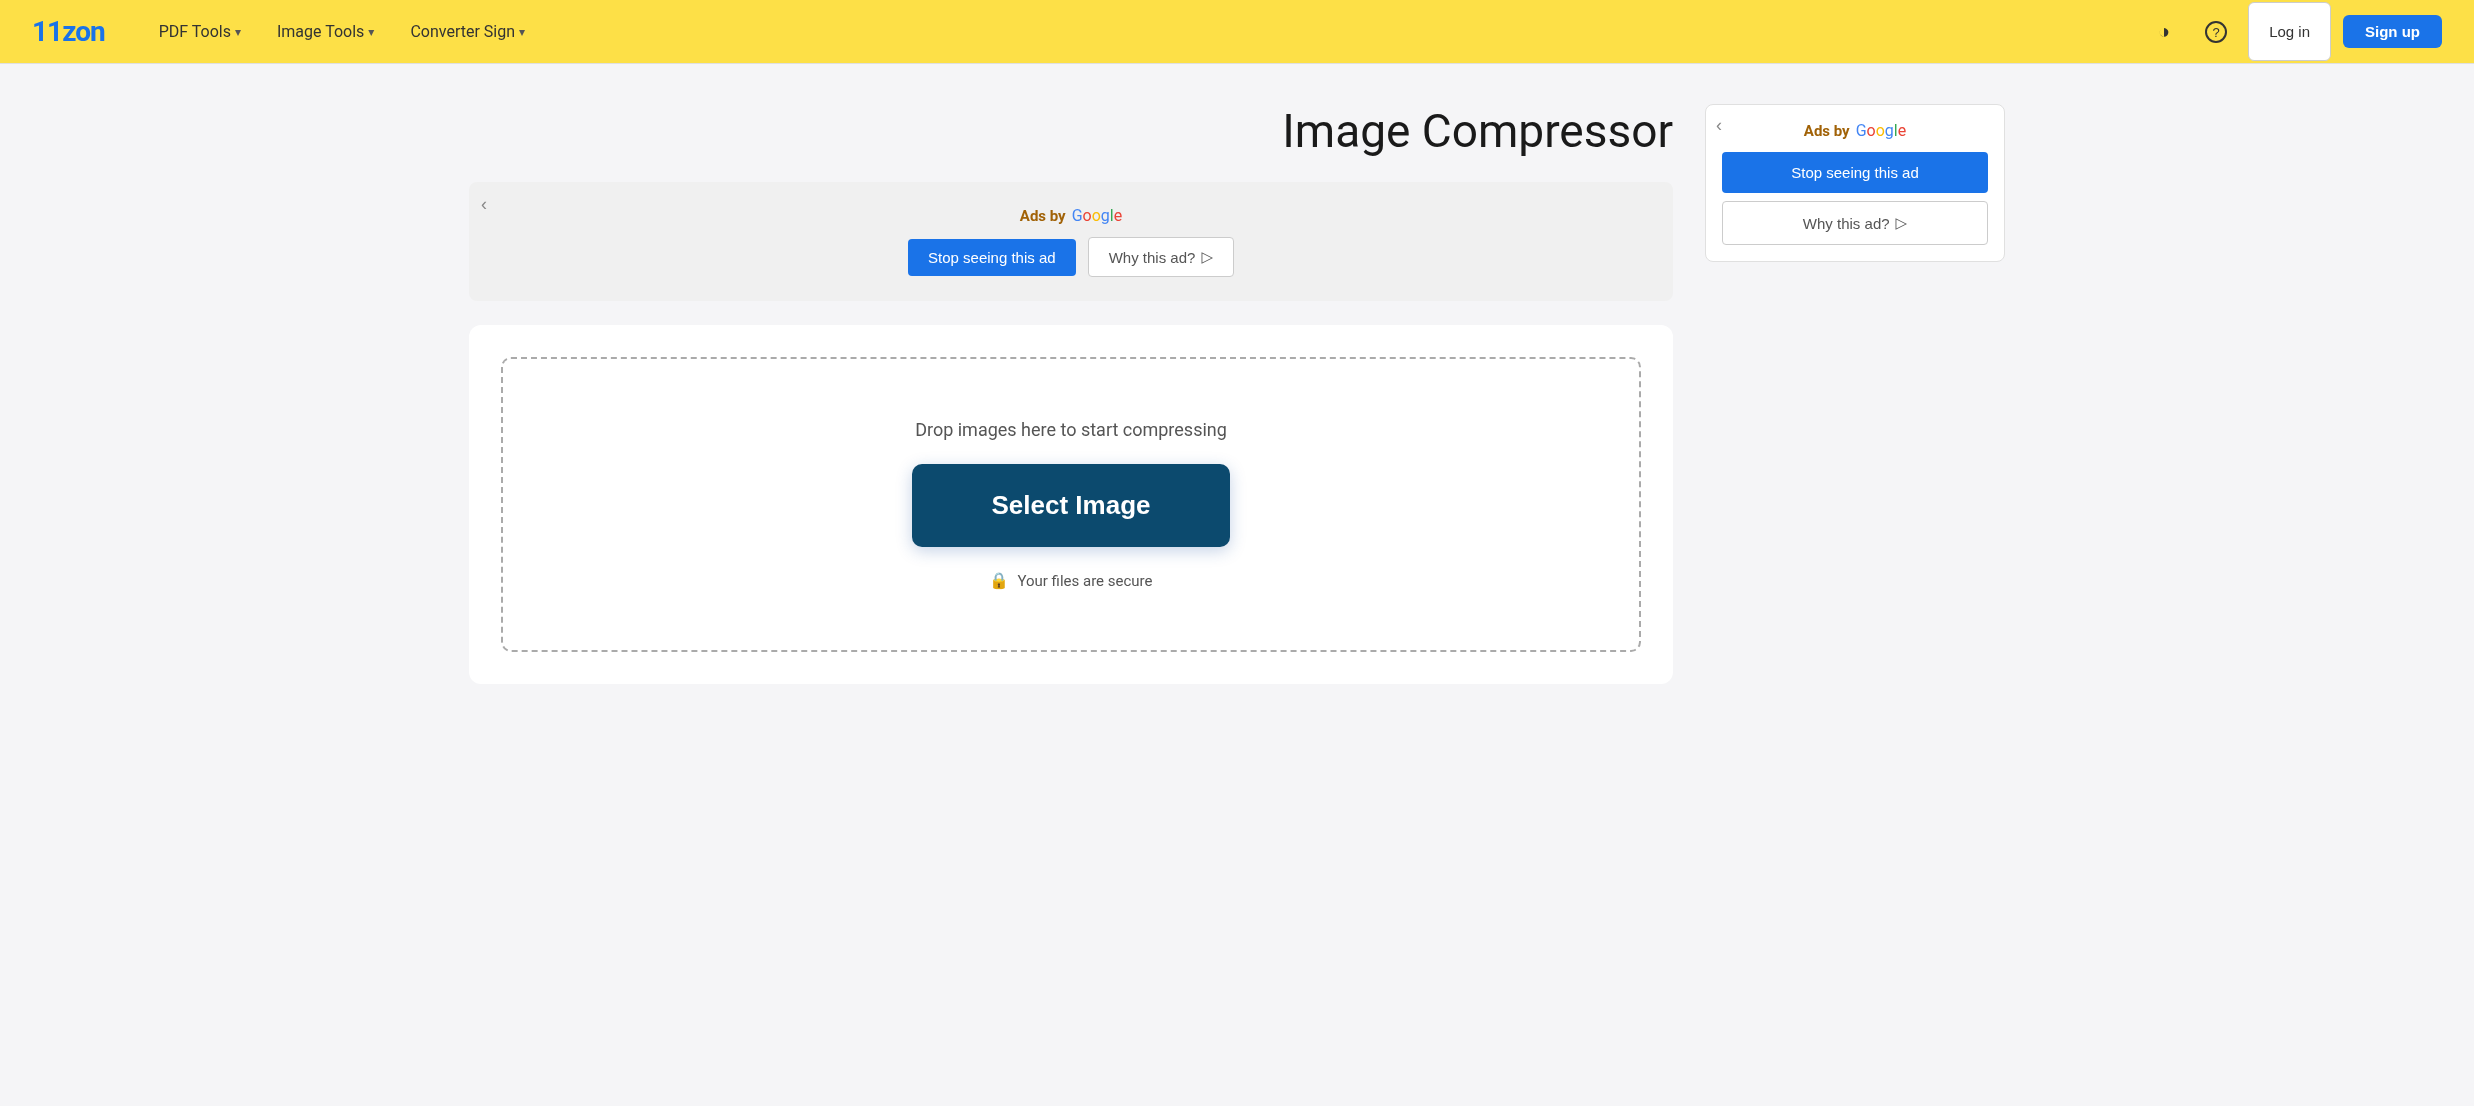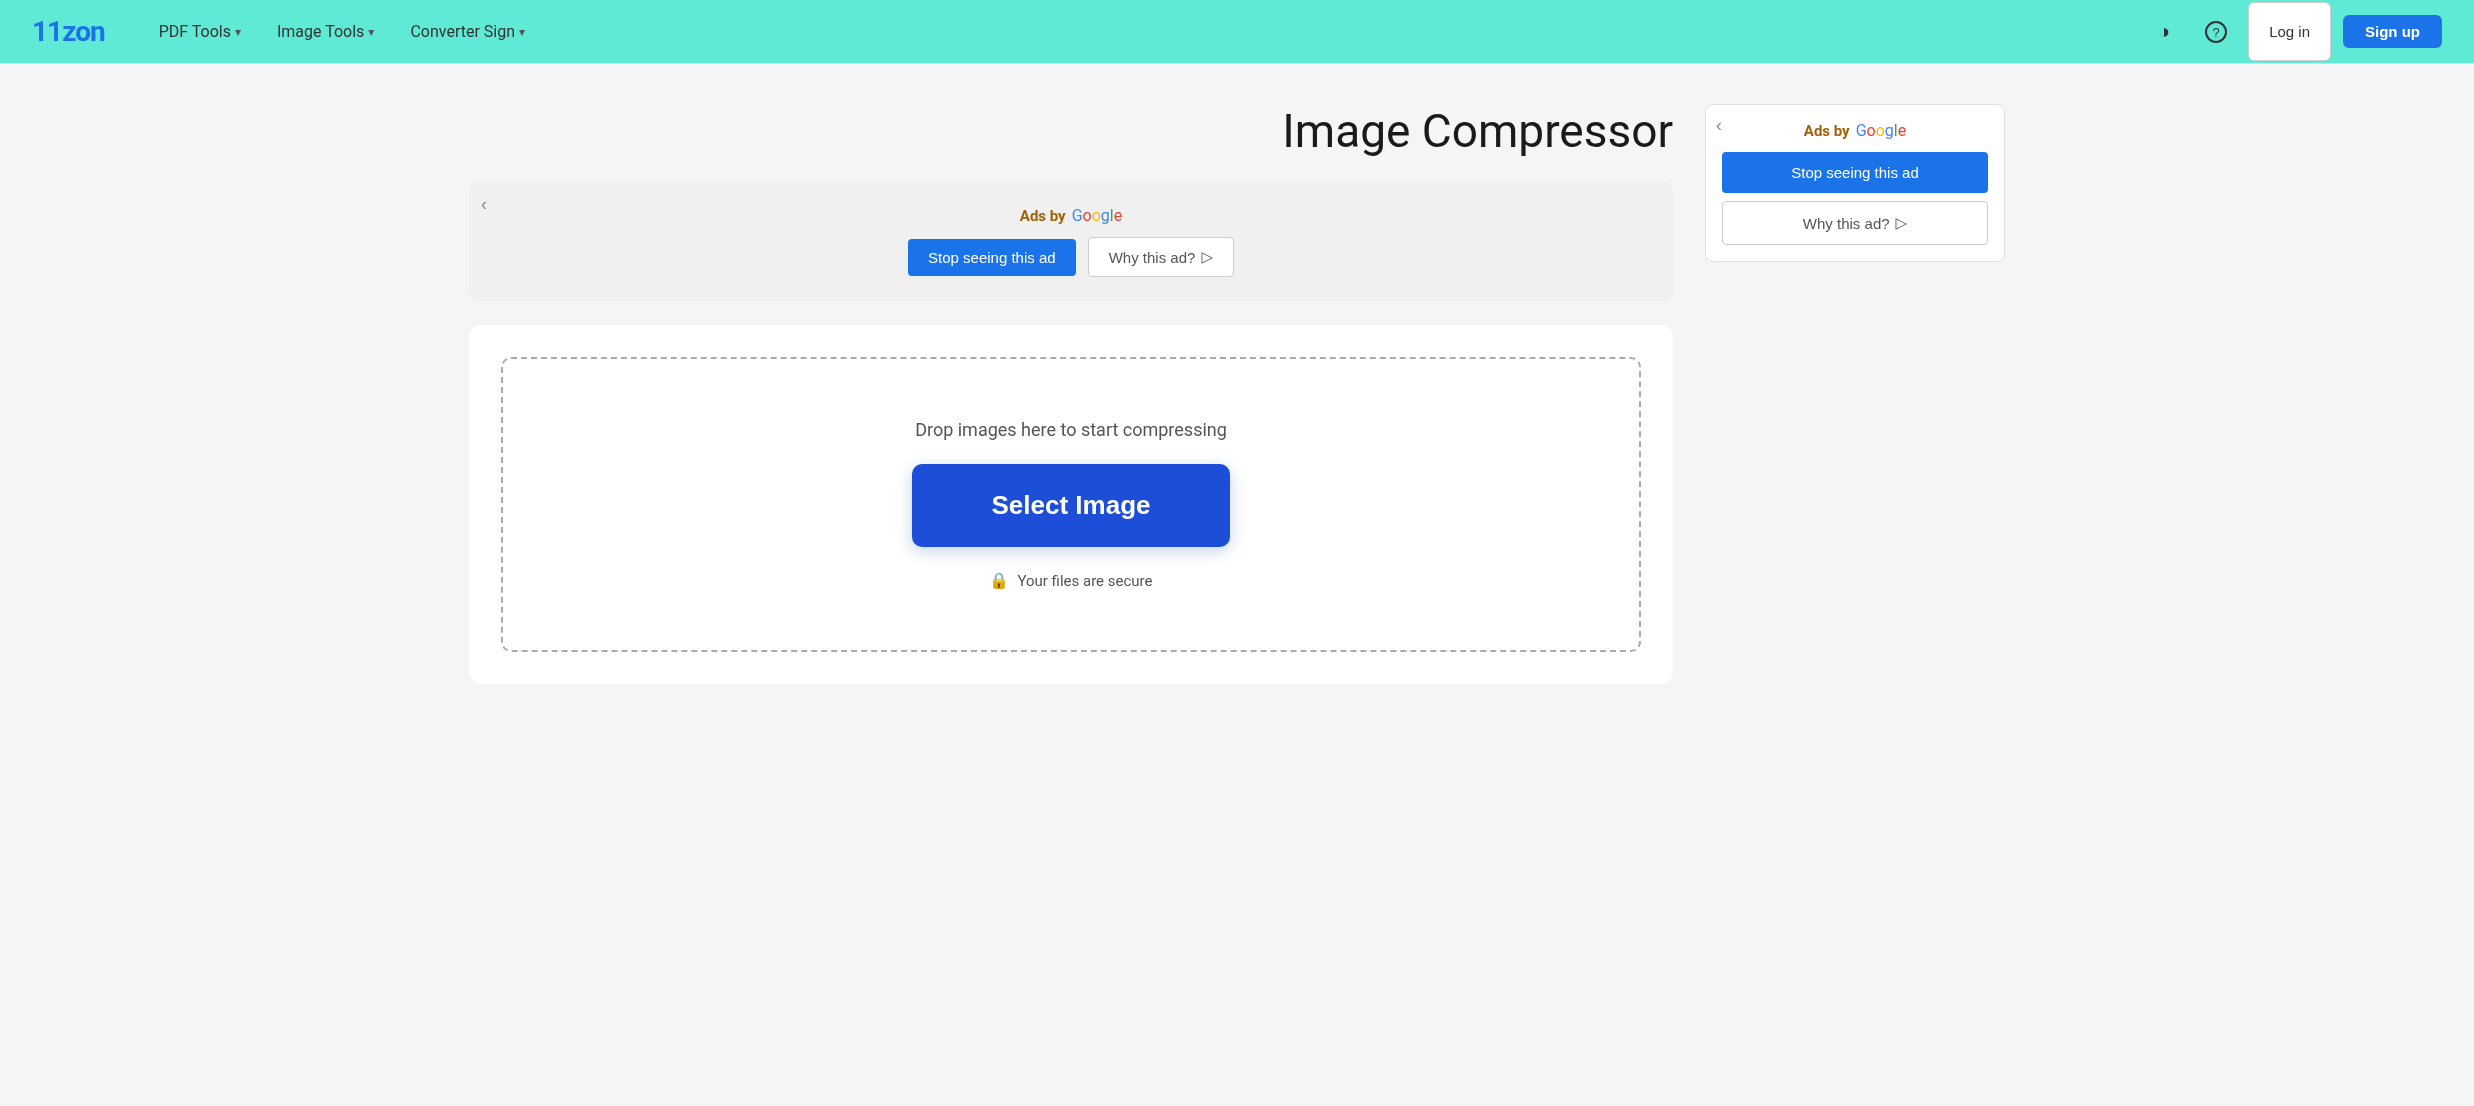--- a/index.html
+++ b/index.html
@@ -4,21 +4,21 @@
   <style>
     * { box-sizing: border-box; margin: 0; padding: 0; }
     body {
       font-family: -apple-system, BlinkMacSystemFont, 'Segoe UI', Roboto, sans-serif;
       background: #f5f5f7;
       min-height: 100vh;
     }
 
     
     .header {
-      background: #5eead4;
+      background: #fde047;
       border-bottom: 1px solid #e0e0e0;
       display: flex;
       align-items: center;
       padding: 0 32px;
       height: 64px;
       position: sticky;
       top: 0;
       z-index: 100;
     }
     .logo {
@@ -191,21 +191,21 @@
       display: flex;
       flex-direction: column;
       align-items: center;
       gap: 24px;
     }
     .drop-text {
       font-size: 18px;
       color: #555;
     }
     .btn-select-image {
-      background: #1d4ed8;
+      background: #0c4a6e;
       color: #fff;
       border: none;
       border-radius: 10px;
       font-size: 26px;
       font-weight: 700;
       padding: 26px 80px;
       cursor: pointer;
       box-shadow: 0 4px 16px rgba(26,79,160,0.25);
       transition: background 0.15s;
     }

